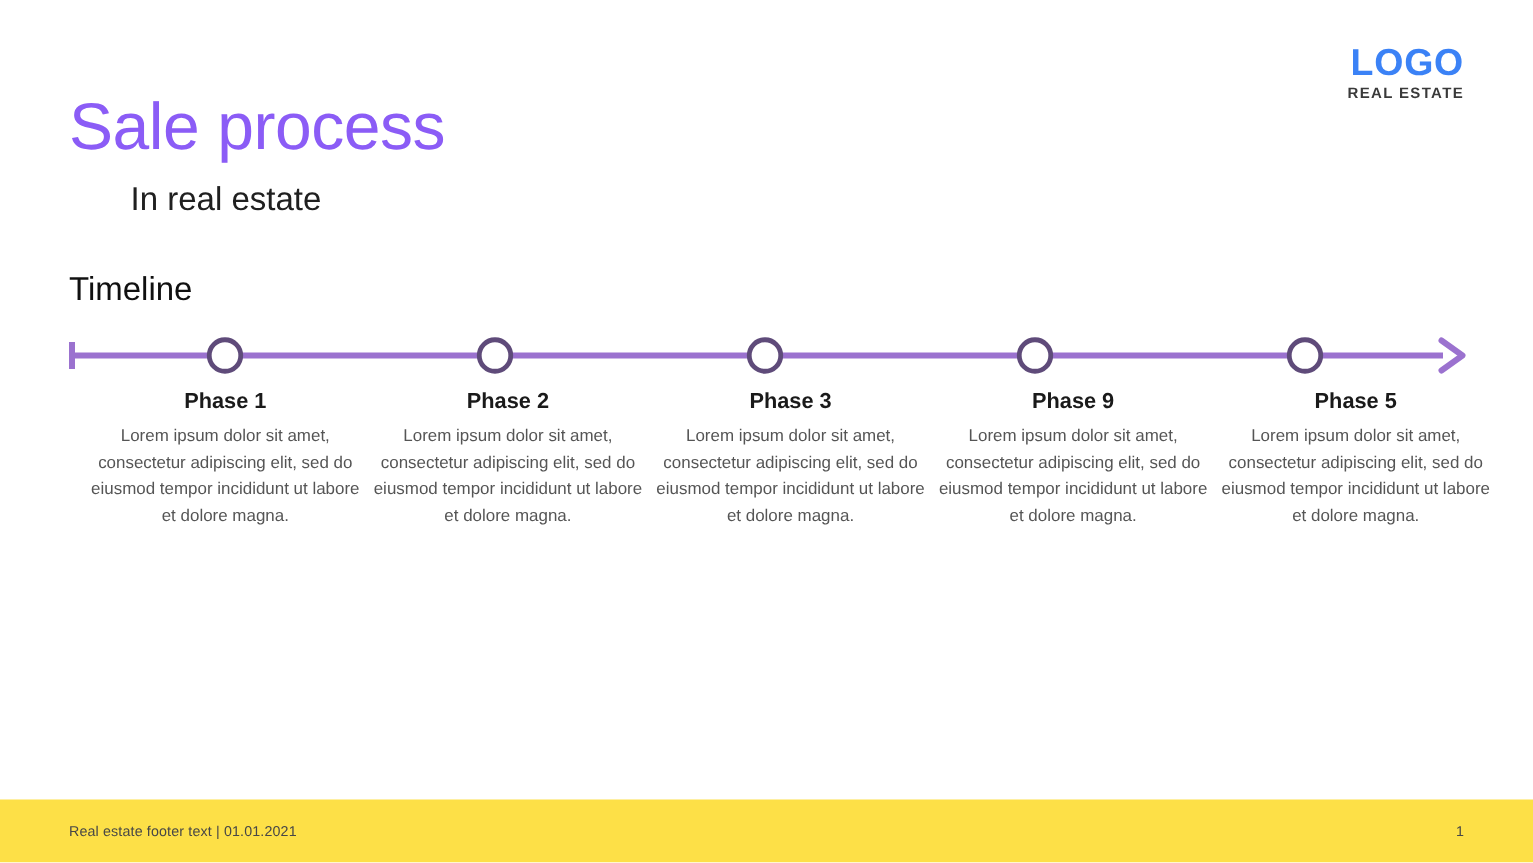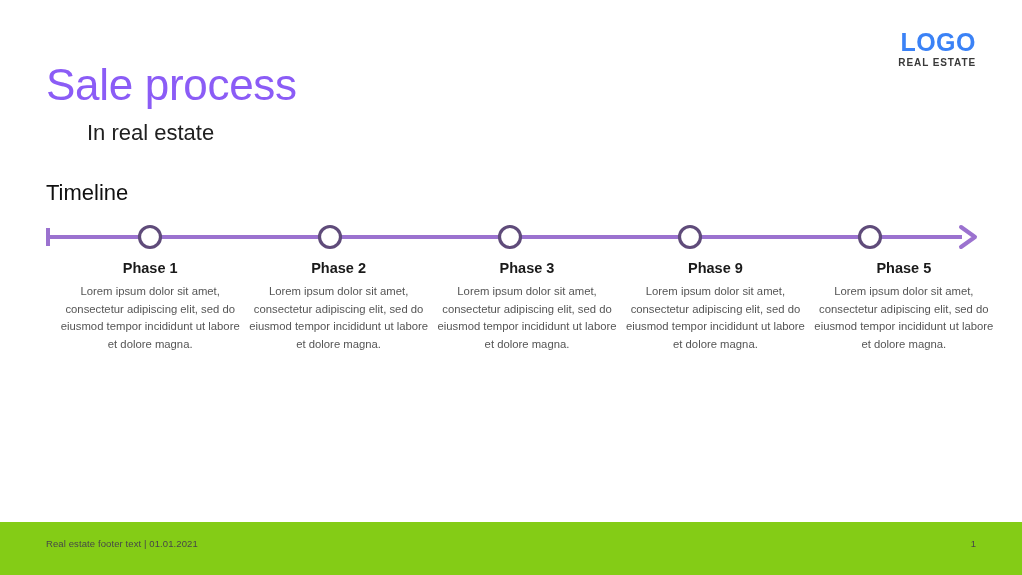--- a/index.html
+++ b/index.html
@@ -105,22 +105,22 @@
     color: #555555;
     line-height: 1.56;
   }
 
   
   .footer {
     position: absolute;
     left: 0;
     bottom: 0;
     width: 1022px;
-    height: 53px;
-    background: #84cc16;
+    height: 42px;
+    background: #fde047;
   }
   .footer-left {
     position: absolute;
     left: 46px;
     top: 16px;
     font-size: 9.5px;
     color: #474747;
     letter-spacing: 0.1px;
   }
   .footer-right {

